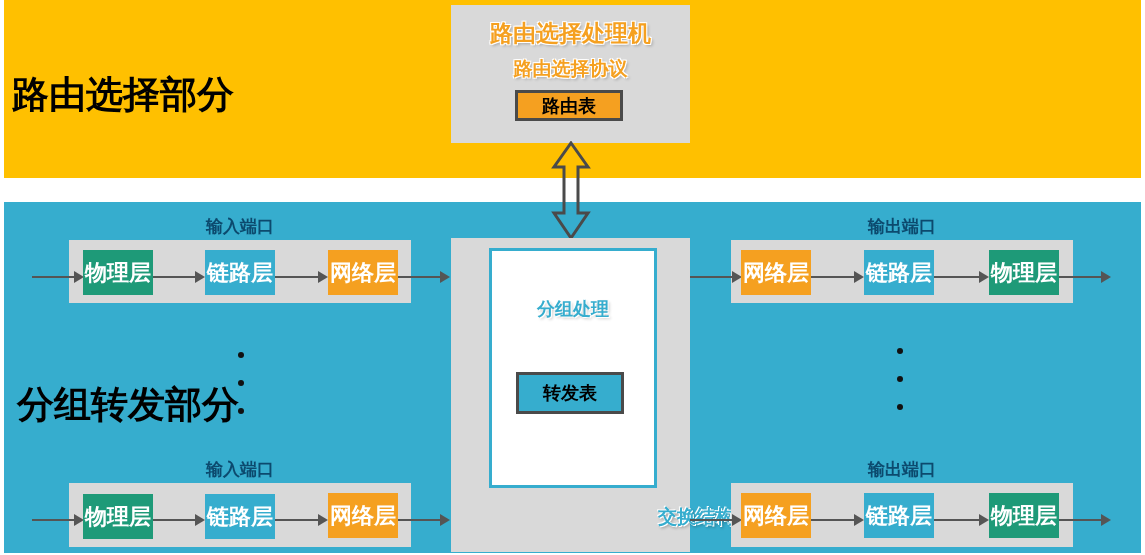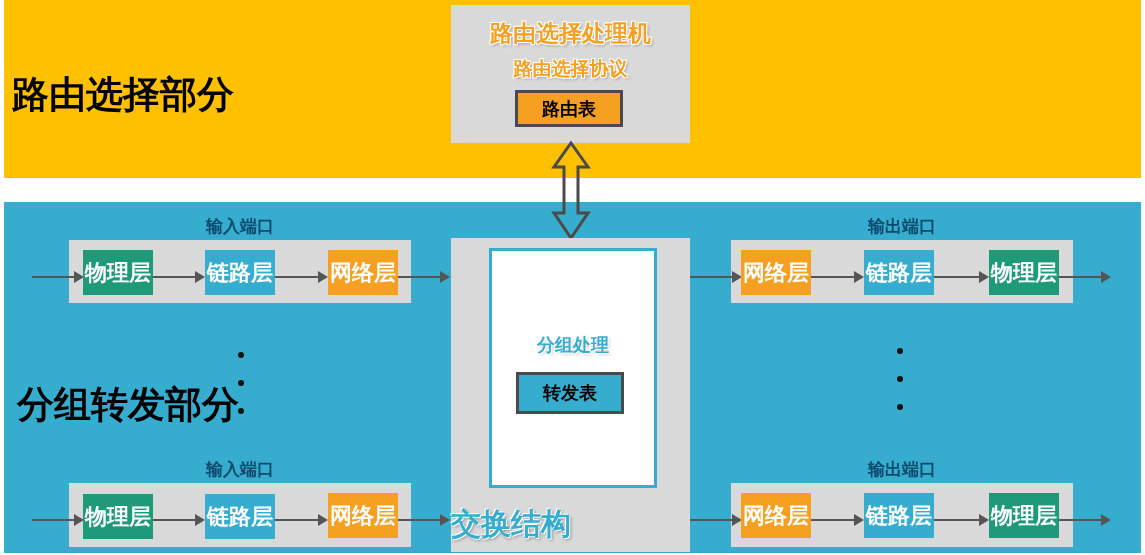--- a/index.html
+++ b/index.html
@@ -22,45 +22,45 @@
   .green { background:#1E9A78; }
   .blue { background:#36ADCE; }
   .orange { background:#F5A020; }
   .arrow { height:2px; background:#555; }
   .arrow::after { content:""; position:absolute; right:-2px; top:-5px; border-left:10px solid #555;
                   border-top:6px solid transparent; border-bottom:6px solid transparent; }
   .dot { width:6px; height:6px; border-radius:50%; background:#111; }
   .fabric-inner { background:#fff; border:3px solid #36ADCE; }
   .proc-title { color:#36ADCE; font-weight:bold; font-size:18px; text-align:center;
                 text-shadow:1px 1px 0 #fff, 2px 2px 3px rgba(0,0,0,0.2); }
-  .fabric-title { color:#36ADCE; font-weight:bold; font-size:30px; text-align:left;
-                  text-shadow:1px 1px 0 #fff, -1px -1px 0 #fff, 2px 2px 3px rgba(0,0,0,0.3); }
+  .fabric-title { color:#36ADCE; font-weight:bold; font-size:19px; text-align:right;
+                  text-shadow:1px 1px 0 #fff, -1px -1px 0 #fff, 2px 2px 3px rgba(0,0,0,0.3);margin-left:44px; }
 </style>
 </head>
 <body>
 
 <div class="abs band-yellow"></div>
 <div class="abs band-blue"></div>
 
 <div class="abs section-label" style="left:12px; top:70px;">路由选择部分</div>
 <div class="abs section-label" style="left:17px; top:380px;">分组转发部分</div>
 
 <div class="abs gray" style="left:451px; top:5px; width:239px; height:138px;">
   <div class="abs router-title" style="left:0; top:13px; width:239px;">路由选择处理机</div>
   <div class="abs router-sub" style="left:0; top:51px; width:239px;">路由选择协议</div>
-  <div class="abs table-box orange" style="left:64px; top:85px; width:108px; height:37px;">路由表</div>
+  <div class="abs table-box orange" style="left:64px; top:85px; width:108px; height:31px;">路由表</div>
 </div>
 
 <svg class="abs" style="left:550px; top:141px;" width="42" height="99">
   <polygon points="21,2 38,26 28,26 28,72 38,72 21,97 4,72 14,72 14,26 4,26" fill="none" stroke="#4a4a4a" stroke-width="3" stroke-linejoin="miter"></polygon>
 </svg>
 
 <div class="abs gray" style="left:451px; top:238px; width:239px; height:314px;">
   <div class="abs fabric-inner" style="left:38px; top:10px; width:168px; height:240px;">
-    <div class="abs proc-title" style="left:0; top:46px; width:162px;margin-top:36px;">分组处理</div>
+    <div class="abs proc-title" style="left:0; top:46px; width:162px;">分组处理</div>
     <div class="abs table-box blue" style="left:24px; top:121px; width:108px; height:42px;">转发表</div>
   </div>
   <div class="abs fabric-title" style="left:0; top:266px; width:239px;">交换结构</div>
 </div>
 
 <div class="abs port-title" style="left:69px; top:215px; width:342px;">输入端口</div>
 <div class="abs gray" style="left:69px; top:240px; width:342px; height:63px;"></div>
 <div class="abs arrow" style="left:32px; top:276px; width:50px;"></div>
 <div class="abs layer green" style="left:83px; top:250px;">物理层</div>
 <div class="abs arrow" style="left:153px; top:276px; width:50px;"></div>

